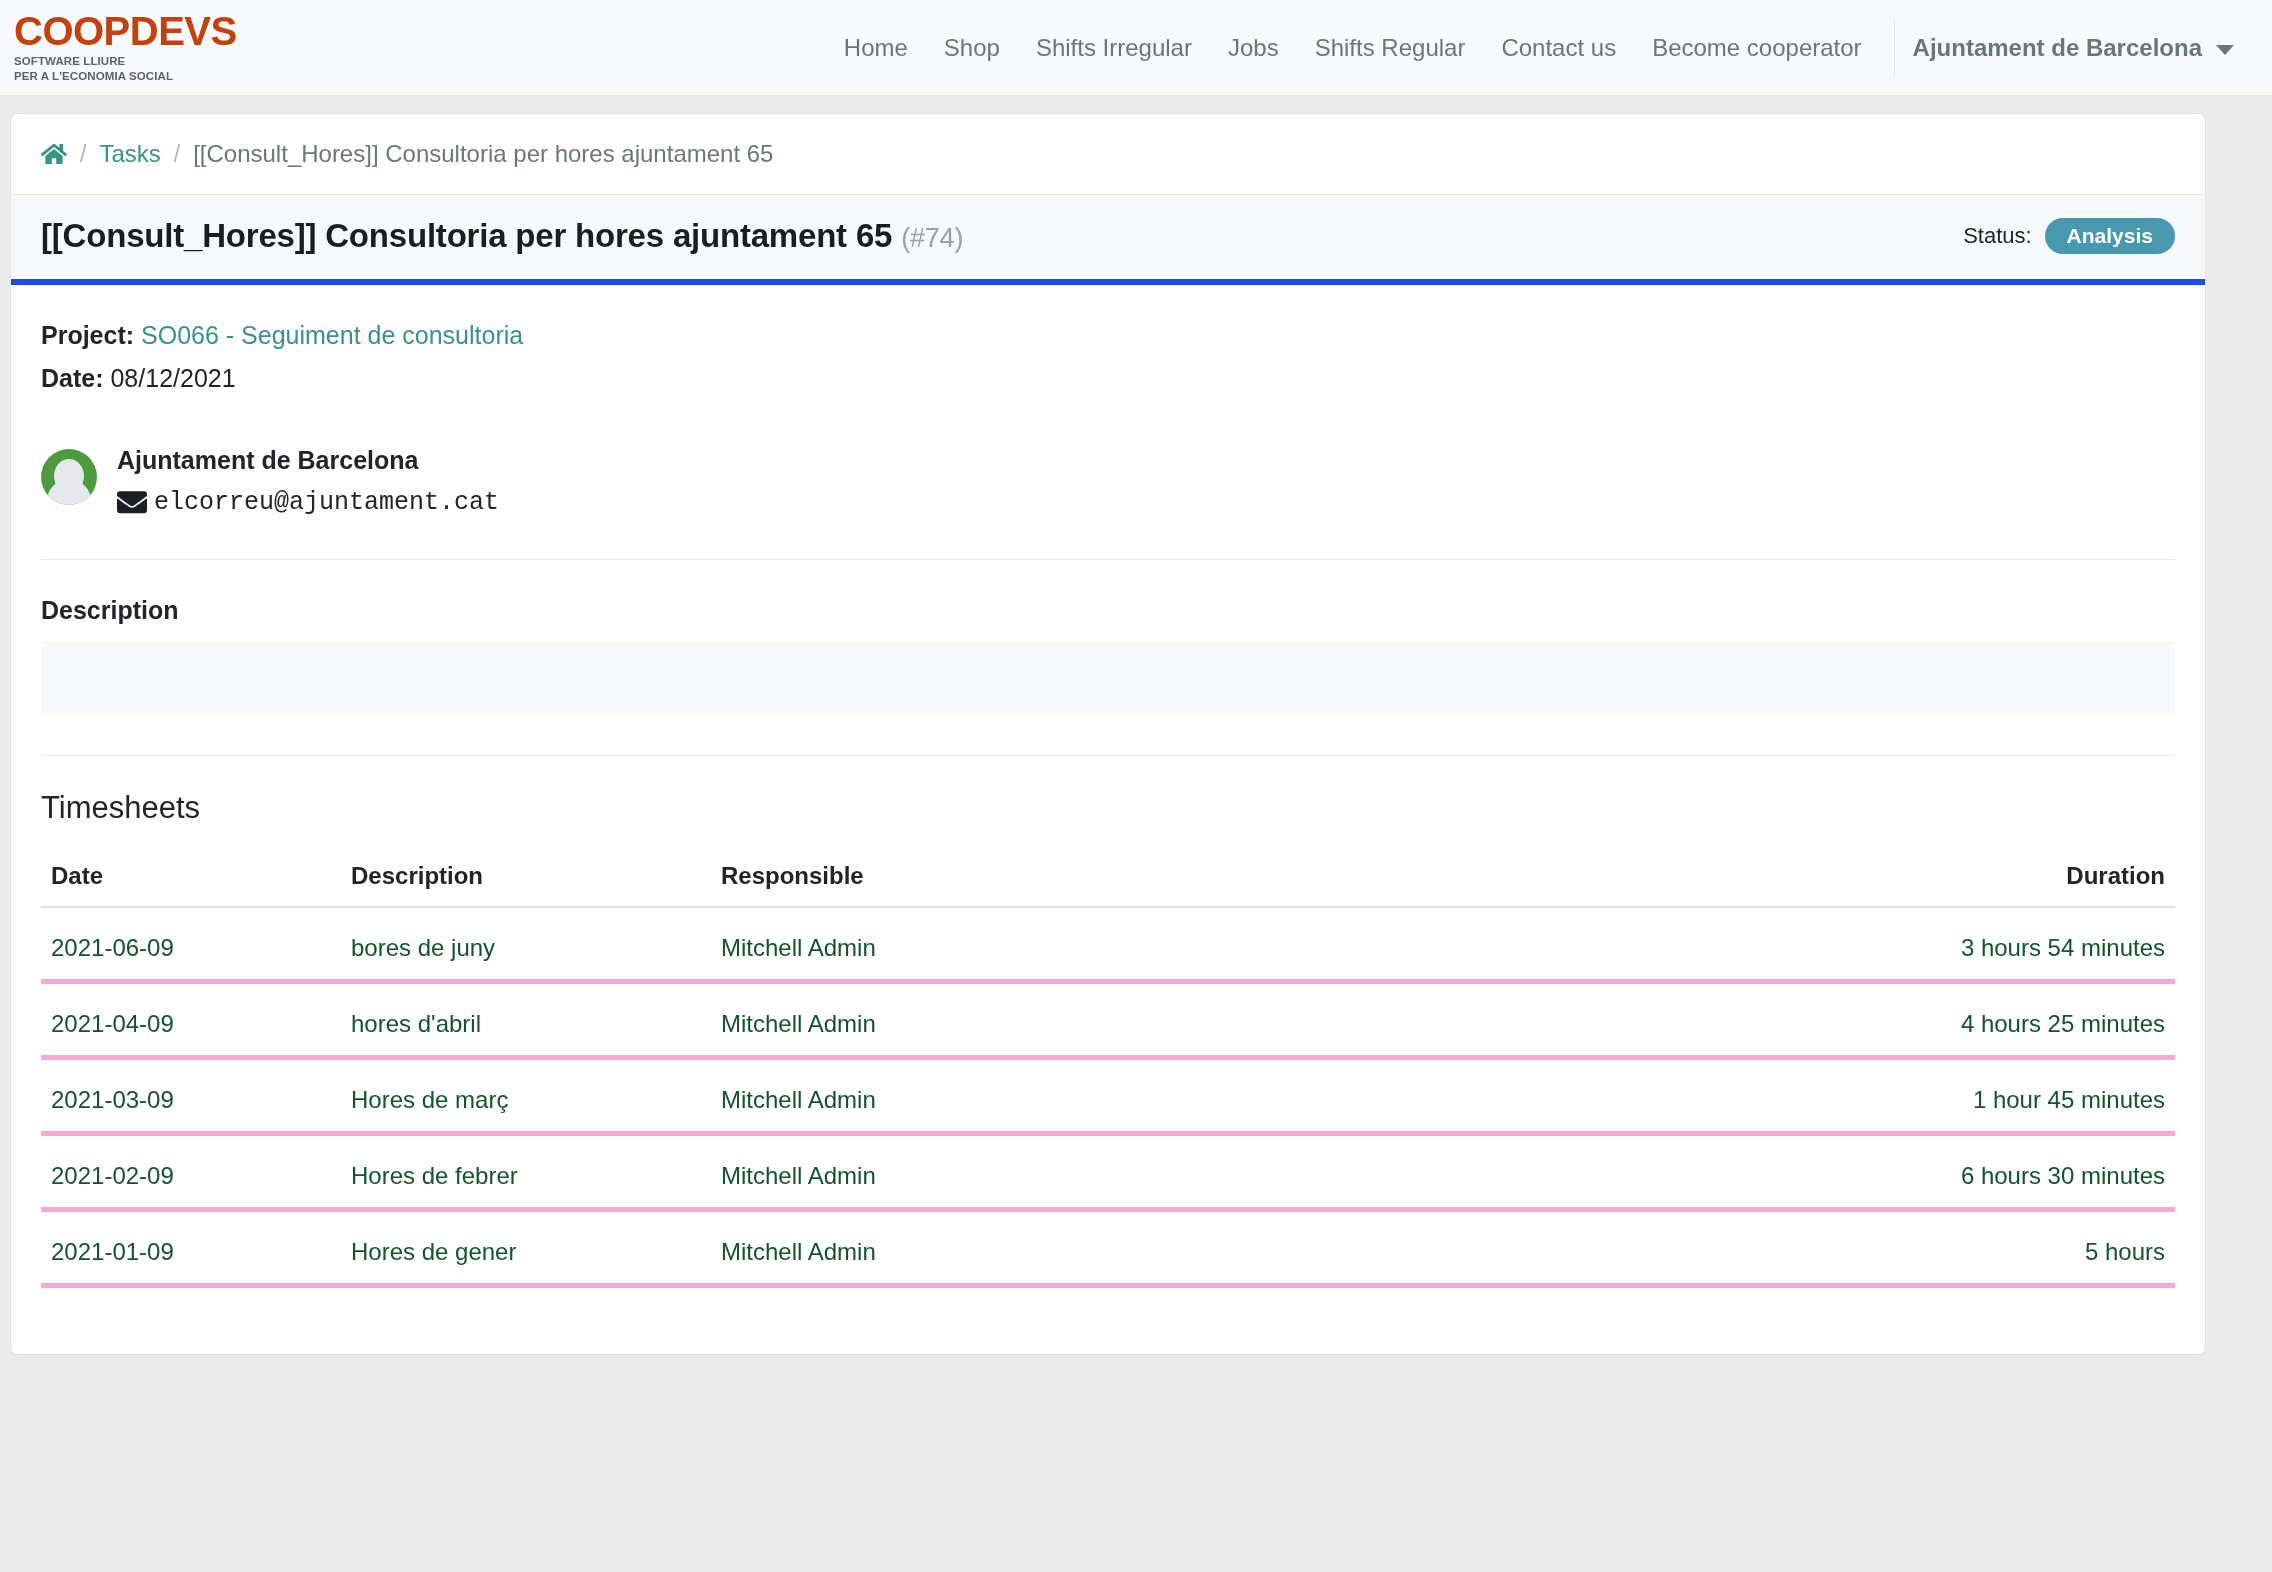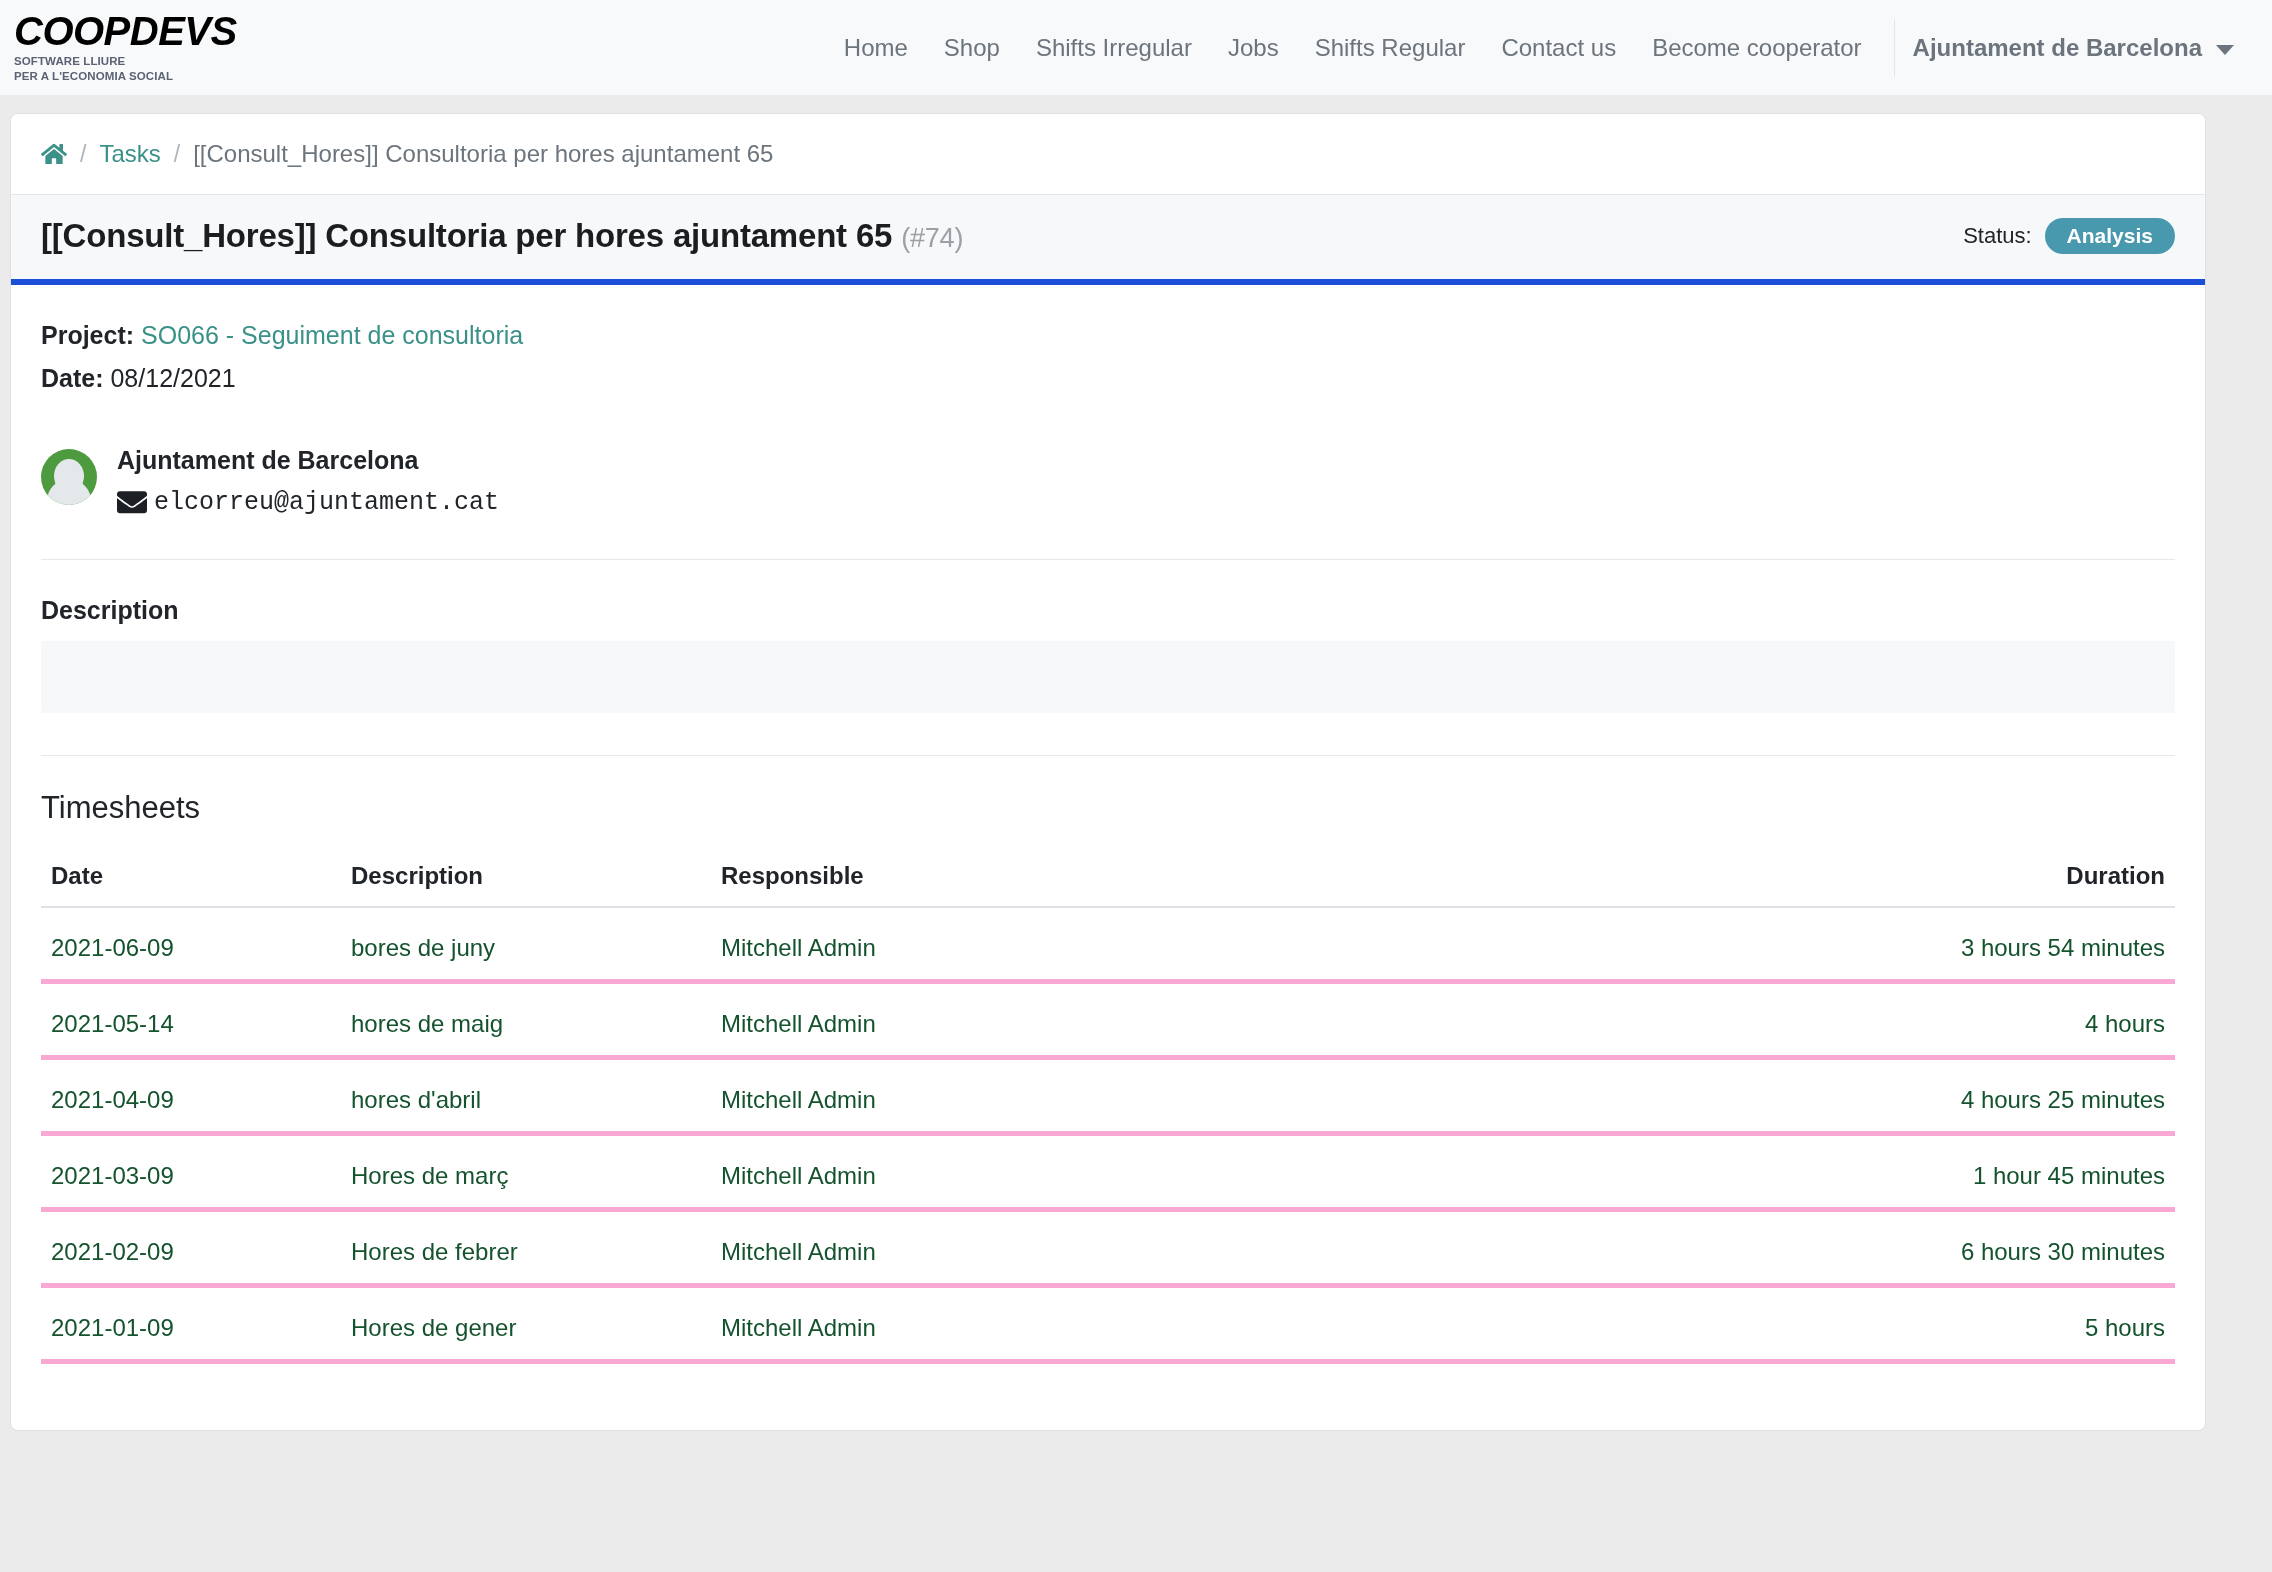--- a/index.html
+++ b/index.html
@@ -26,24 +26,23 @@
     display: flex;
     flex-direction: column;
     justify-content: center;
     width: 210px;
     flex: none;
     padding-left: 2px;
   }
   .brand-word {
     font-size: 40px;
     font-weight: bold;
-    color: #000000;
+    color: #c2410c;
     letter-spacing: -0.5px;
     line-height: 0.95;
-    font-style: italic;
   }
   .brand-sub {
     font-size: 11.5px;
     font-weight: bold;
     color: #5a6273;
     line-height: 1.28;
     letter-spacing: 0.1px;
     margin-top: 4px;
   }
 
@@ -341,26 +340,20 @@
           </tr>
         </thead>
         <tbody>
           <tr>
             <td>2021-06-09</td>
             <td>bores de juny</td>
             <td>Mitchell Admin</td>
             <td class="num">3 hours 54 minutes</td>
           </tr>
           <tr>
-            <td>2021-05-14</td>
-            <td>hores de maig</td>
-            <td>Mitchell Admin</td>
-            <td class="num">4 hours</td>
-          </tr>
-          <tr>
             <td>2021-04-09</td>
             <td>hores d'abril</td>
             <td>Mitchell Admin</td>
             <td class="num">4 hours 25 minutes</td>
           </tr>
           <tr>
             <td>2021-03-09</td>
             <td>Hores de març</td>
             <td>Mitchell Admin</td>
             <td class="num">1 hour 45 minutes</td>

